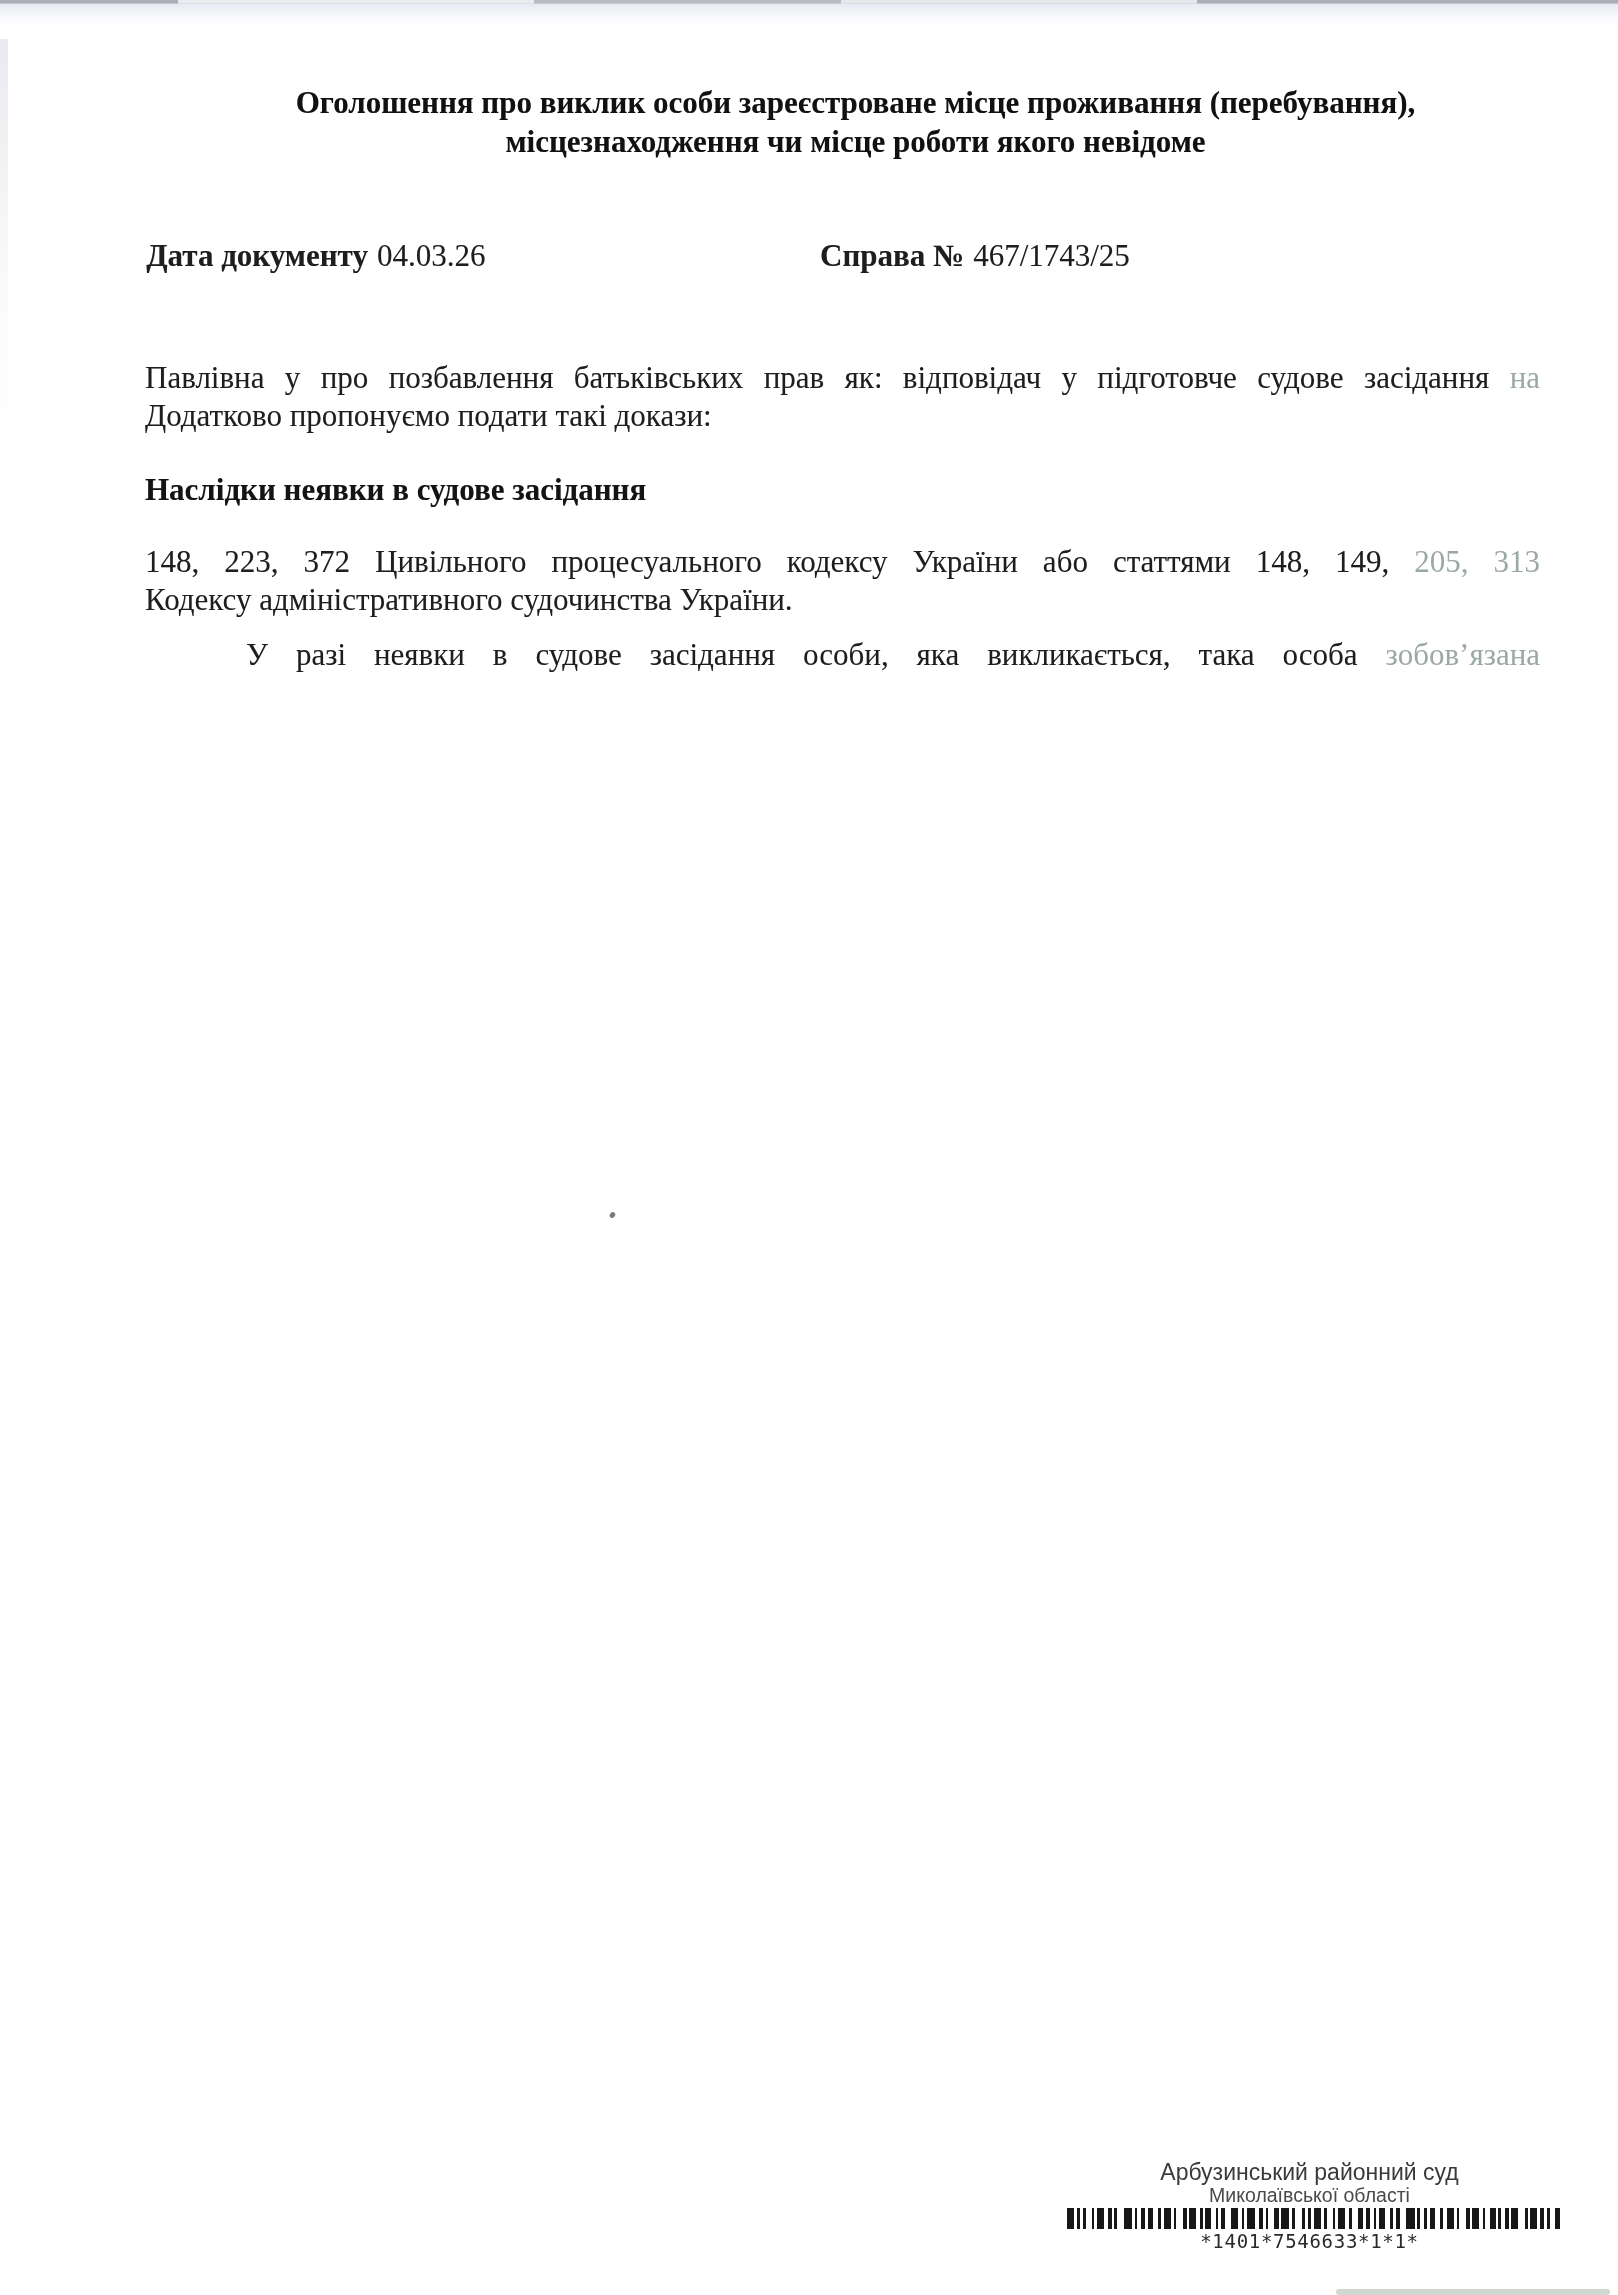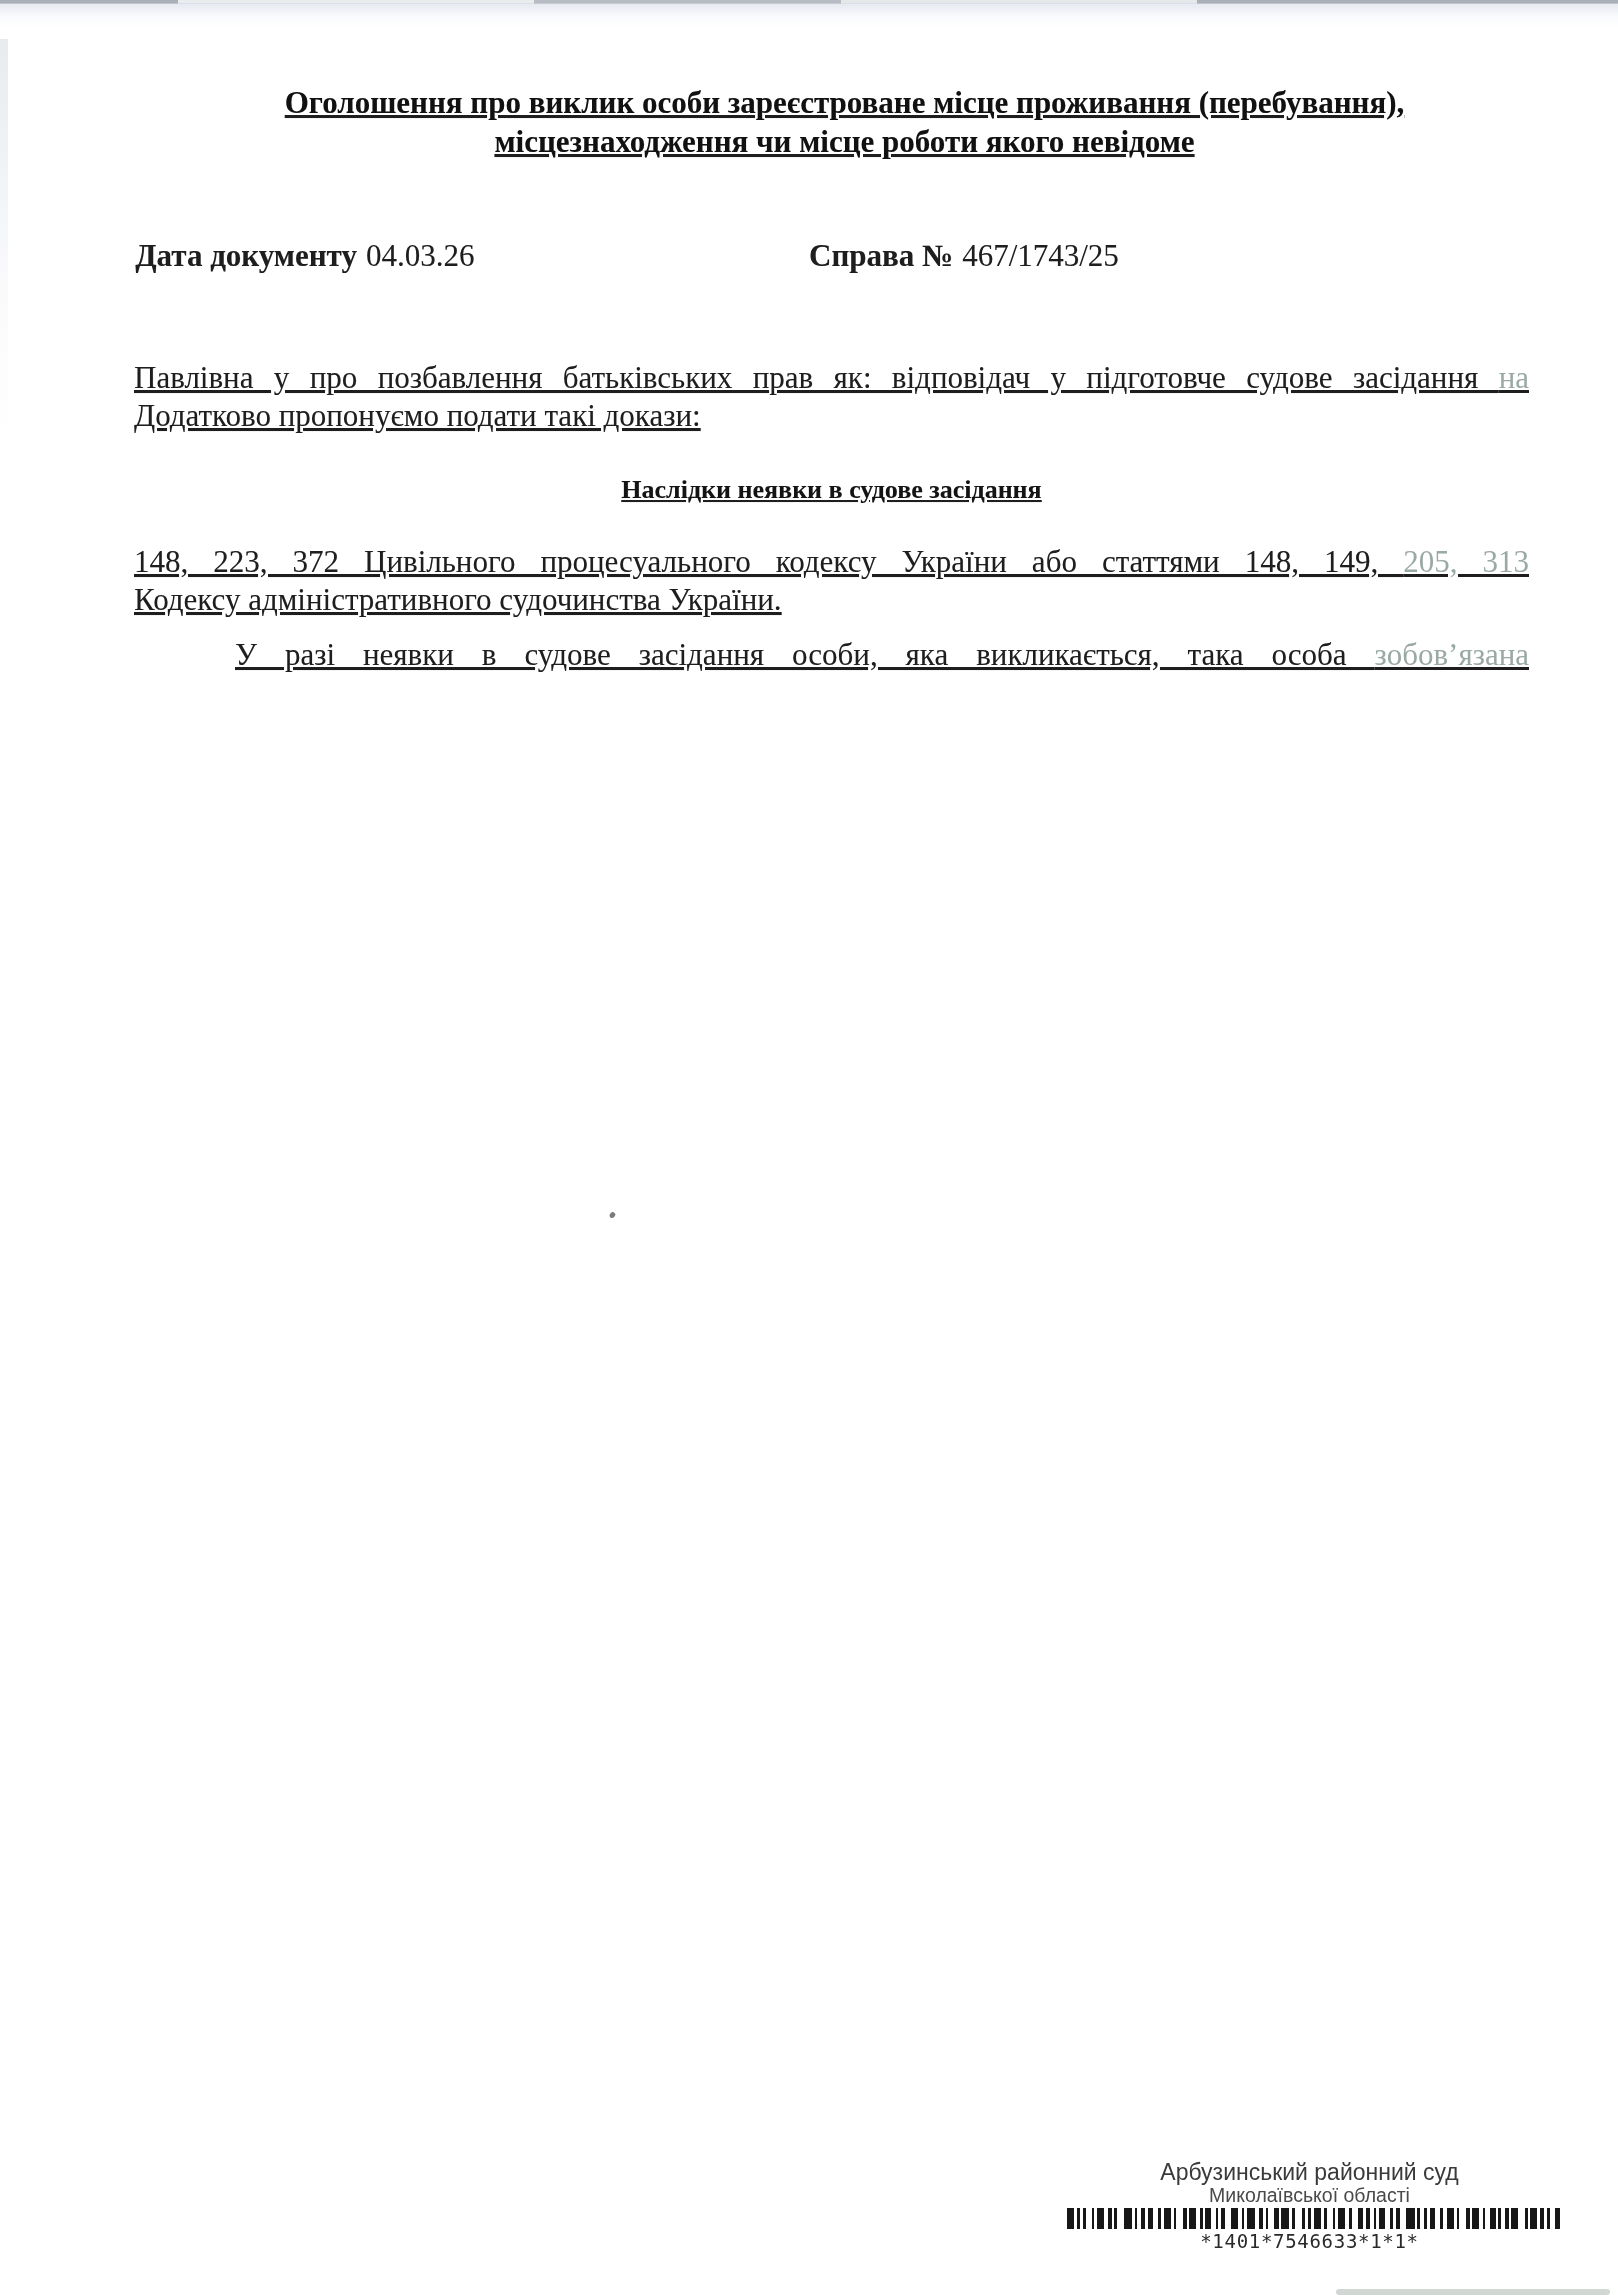--- a/index.html
+++ b/index.html
@@ -34,23 +34,22 @@
     background:#5a5a5a; border-radius:50% 40% 55% 45%;
     transform:rotate(38deg); opacity:.8;
   }
   .bottom-smudge {
     position:absolute; right:7.8px; bottom:0; width:274px; height:5.9px;
     background:#b9c3bd; opacity:.65; border-radius:3.3px;
   }
 
   
   .content {
-    position:absolute; left:134px; top:0; width:1395px;
+    position:absolute; left:145px; top:0; width:1395px;
     text-shadow:0.2px 0.2px 0.5px rgba(45,45,45,.30);
-    text-decoration:underline;
   }
   .title { margin:83px 0 0 0; padding-left:26px; font-size:31px; line-height:39px; font-weight:bold; text-align:center; color:#111; }
   .title .tline { display:block; }
 
   .meta-row { position:relative; margin-top:77px; height:38px; font-size:31px; }
   .meta-left { position:absolute; left:1.3px; white-space:nowrap; }
   .meta-right { position:absolute; left:675px; white-space:nowrap; }
   .meta-label { font-weight:bold; }
   .meta-value { margin-left:9px; font-weight:normal; }
 
@@ -58,22 +57,22 @@
   .para-1 { margin-top:83px; }
   .para-2 { margin-top:0; }
   .para-3 { margin-top:17px; }
   .line { display:block; }
   .line.justify { text-align:justify; text-align-last:justify; }
   .line.left { text-align:left; text-align-last:left; }
   .line.indent { text-indent:101px; }
   .seg.faded { color:#9aa9a5; text-shadow:none; }
 
   .section-heading {
-    margin:36px 0 34px 0; font-size:26px; line-height:38px;
-    font-weight:bold; text-align:center; color:#141414;
+    margin:36px 0 34px 0; font-size:31px; line-height:38px;
+    font-weight:bold; text-align:left; color:#141414;
   }
 
   
   .footer {
     position:absolute; left:1049px; top:2160px; width:521px;
     text-align:center; font-family:"Liberation Sans", sans-serif;
     color:#3c3c3c;
   }
   .court1 { font-size:23px; line-height:25px; color:#3a3a3a; }
   .court2 { font-size:19.5px; line-height:21px; color:#4a4a4a; }

